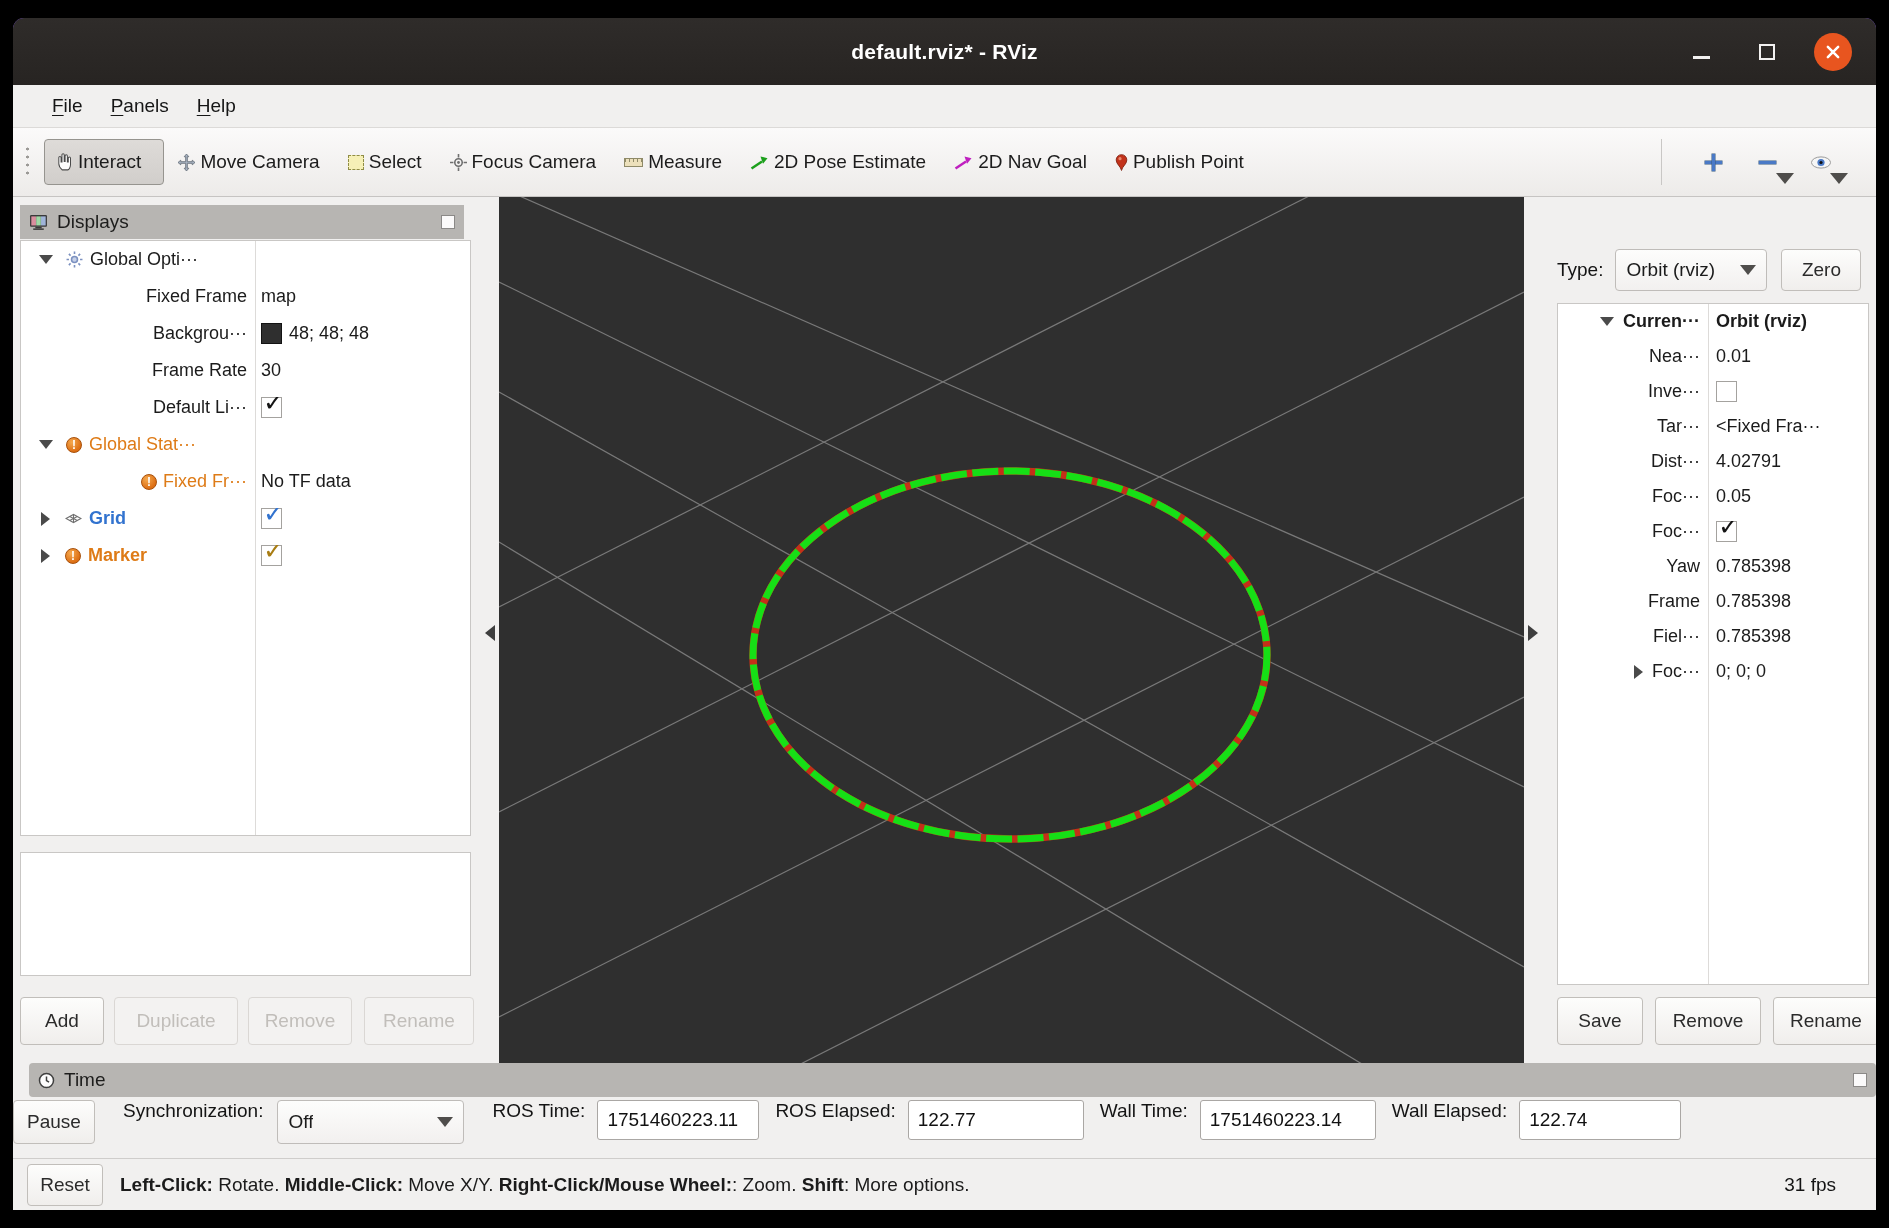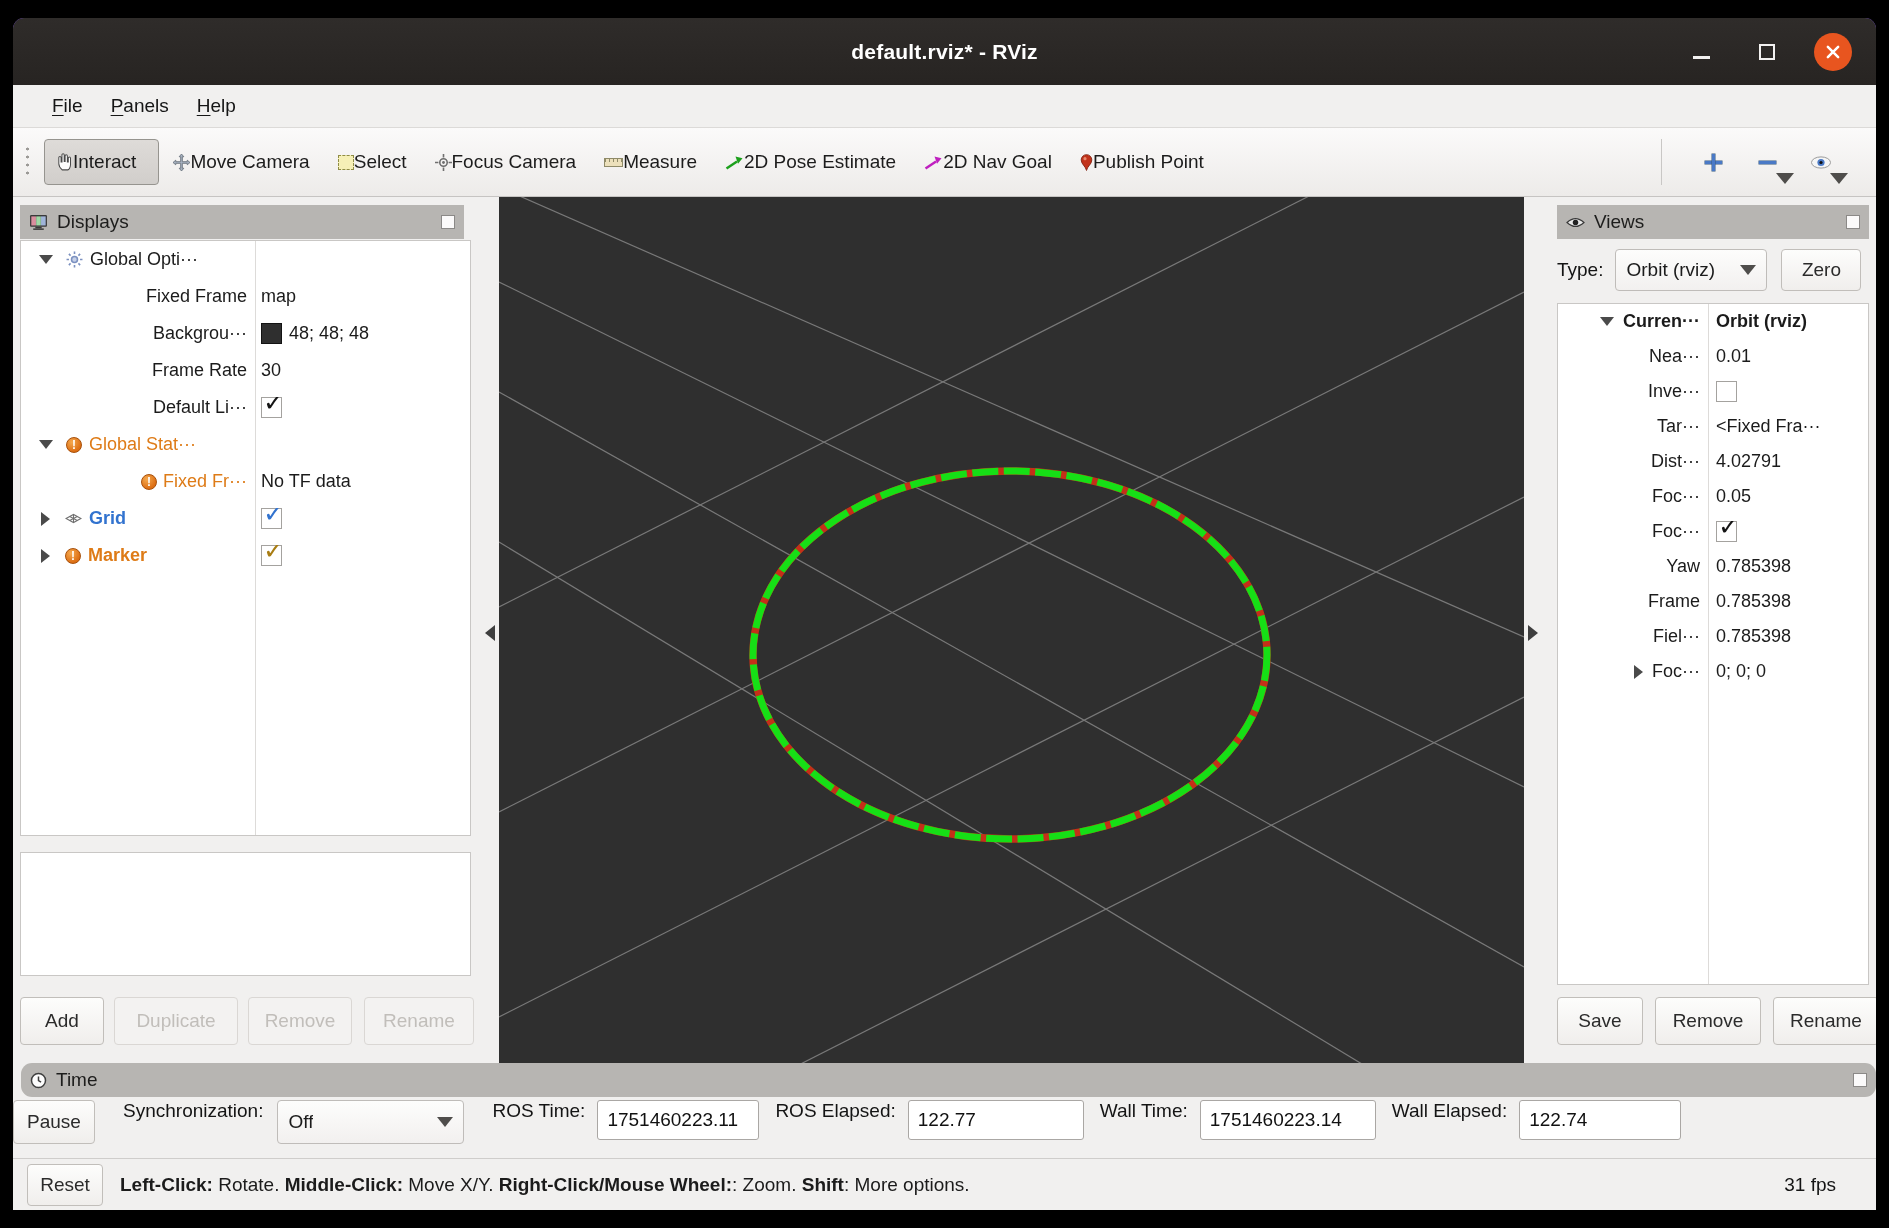--- a/index.html
+++ b/index.html
@@ -26,21 +26,21 @@
   .menubar{ height:43px; background:#f1f0ef; border-bottom:1px solid #dcdad8;
     display:flex; align-items:center; padding-left:28px; gap:6px; flex:none;}
   .menuitem{ font-size:19px; color:#151515; padding:4px 11px;}
   .menuitem u{ text-decoration:underline; text-underline-offset:3px;}
   
   .toolbar{ height:69px; background:linear-gradient(#fbfafa,#edebe9);
     border-bottom:1px solid #c6c4c2; display:flex; align-items:center; padding-left:12px; flex:none;}
   .tbdots{ width:5px; height:34px; margin-right:14px;
     background-image:radial-gradient(circle,#9b9996 1.4px,transparent 1.6px);
     background-size:5px 8px;}
-  .tool{ display:flex; align-items:center; font-size:19px; color:#1c1c1c;
+  .tool{ display:flex; align-items:center; gap:5px; font-size:19px; color:#1c1c1c;
     height:46px; padding:0 24px 0 4px; white-space:nowrap;}
   .tool.selected{ background:linear-gradient(#dedbd8,#d1cecb); border:1px solid #96948f;
     border-radius:4px; padding:0 22px 0 12px; margin-right:10px;}
   .ticon{ display:flex; align-items:center; flex:none;}
   .sel-icon{ width:16px; height:15px; background:#f6f0b6; border:1.4px dashed #8f8c45; display:inline-block;}
   .measure-icon{ width:19px; height:9px; background:#ece0bb; border:1px solid #8f8a68; display:inline-block;
     background-image:repeating-linear-gradient(90deg,#8f8a68 0 1px,transparent 1px 4px);
     background-size:100% 45%; background-repeat:no-repeat;}
   .tb-right{ margin-left:auto; display:flex; align-items:center; height:100%; padding-right:28px;}
   .tb-sep{ width:1px; height:46px; background:#c9c7c5; margin-right:24px;}
@@ -109,21 +109,21 @@
   .dropdown{ height:42px; border:1px solid #bfbcb9; border-radius:4px;
     background:linear-gradient(#fdfdfc,#f2f0ef); display:flex; align-items:center; padding:0 10px; gap:8px;}
   .ddtext{ overflow:hidden; white-space:nowrap; font-size:19px;}
   .ddcaret{ width:0; height:0; border-left:8px solid transparent; border-right:8px solid transparent;
     border-top:10px solid #4f4d4b; margin-left:auto; flex:none;}
   .typedd{ width:152px; margin-left:12px;}
   .typedd .ddtext{ width:92px;}
   .zerobtn{ width:80px; height:42px; margin-left:14px;}
   
   .timepanel{ height:95px; position:relative; background:#f1f0ef; flex:none;}
-  .timepanel .phead{ left:8px; right:0; top:0; border-radius:11px;text-align:right;}
+  .timepanel .phead{ left:16px; right:0; top:0; border-radius:4px;text-align:right;}
   .timerow{ position:absolute; left:0; right:0; top:37px; height:58px; display:flex; padding-left:0; font-size:19px; white-space:nowrap;}
   .input{ height:40px; border:1px solid #aaa7a4; border-radius:3px; background:#fff; font-size:19px;
     color:#111; padding:0 9px; font-family:"Liberation Sans","DejaVu Sans",sans-serif;}
   .lbl{ color:#141414;}
   
   .statusbar{ height:52px; border-top:1px solid #cfcdcb; background:#f1f0ef;
     display:flex; align-items:center; padding:0 40px 0 14px; flex:none; font-size:19px;}
   .helptext{ margin-left:17px; display:flex; align-items:center;}
   .seg{ white-space:pre;}
   .seg.b{ font-weight:bold;}
@@ -409,28 +409,20 @@
           <ellipse cx="511" cy="458" rx="257" ry="184" fill="none" stroke="#16df16" stroke-width="7" stroke-dasharray="26 5.5"></ellipse>
         </g>
       </svg>
     </div>
 
     <div class="rsplit">
       <span class="split-arrow-right"></span>
     </div>
 
     <div class="panel views">
-      <div class="phead">
-        <svg width="19" height="13" viewBox="0 0 18 12">
-            <path d="M1 6 Q9 -1.5 17 6 Q9 13.5 1 6 Z" fill="#e8e8e8" stroke="#3a3a3a" stroke-width="1.2"></path>
-            <circle cx="9" cy="6" r="2.6" fill="#222"></circle>
-          </svg>
-        <span>Views</span>
-        <span class="pheadbox"></span>
-      </div>
 
       <div class="typerow">
         <span class="lbl">Type:</span>
         <div class="dropdown typedd">
           <span class="ddtext">Orbit (rviz)</span>
           <span class="ddcaret"></span>
         </div>
         <div class="btn zerobtn">Zero</div>
       </div>
 

